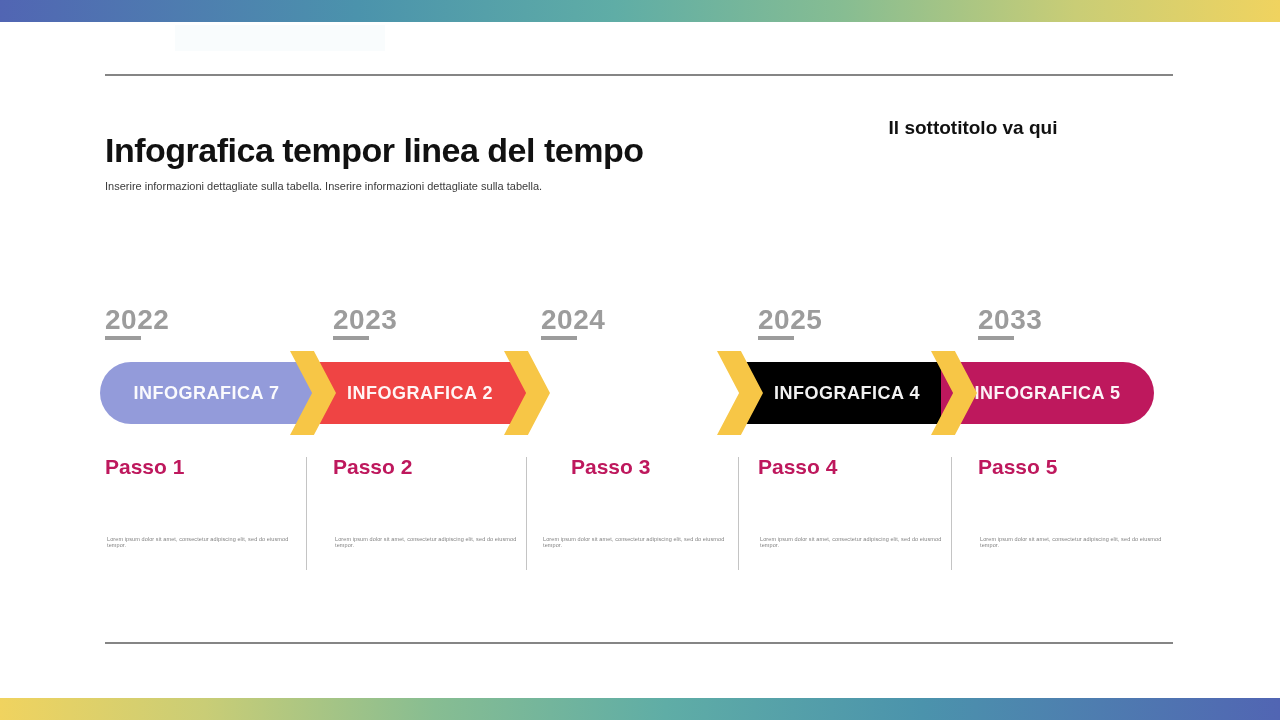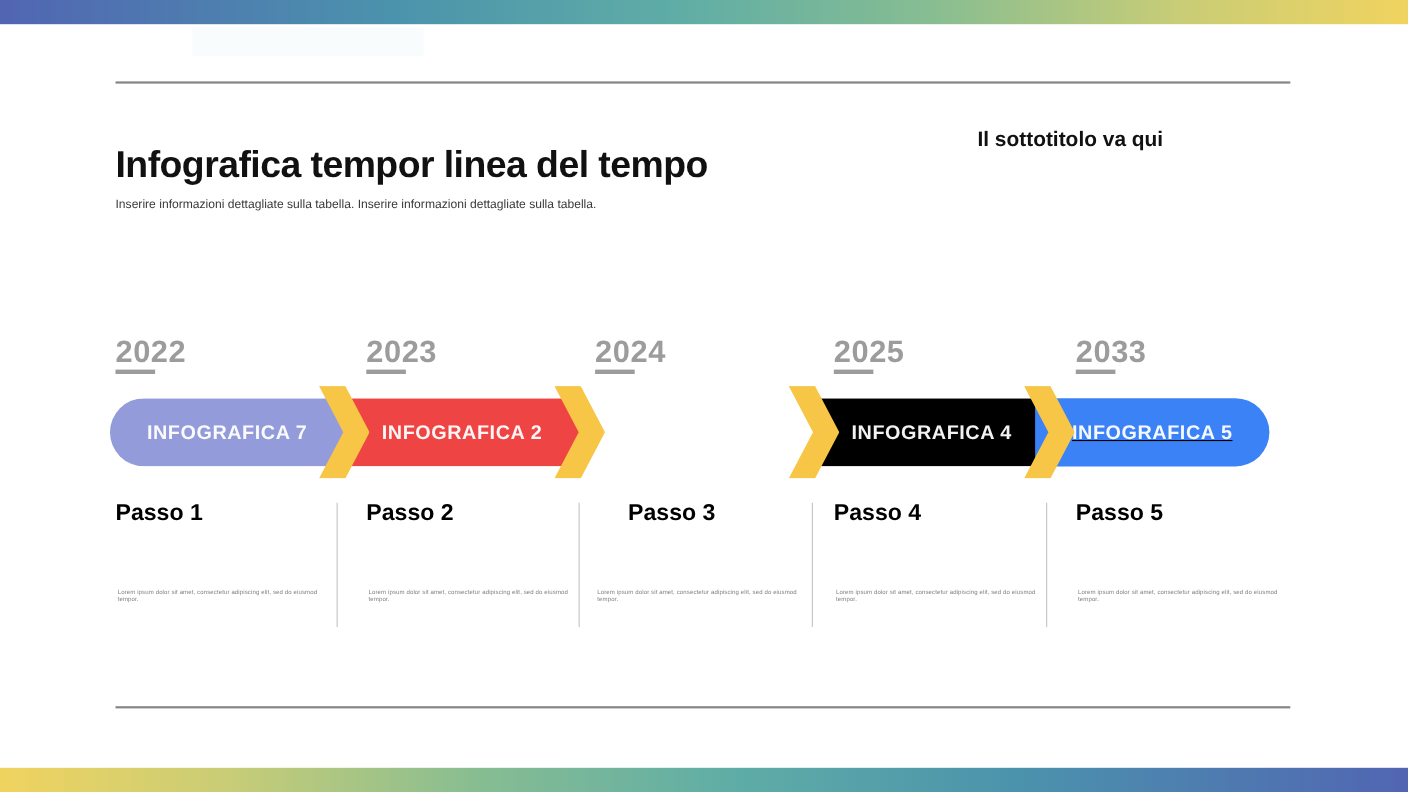--- a/index.html
+++ b/index.html
@@ -51,21 +51,21 @@
   .seg-label{
     font-size:18px;font-weight:700;color:rgba(255,255,255,0.95);letter-spacing:0.5px;
     white-space:nowrap;
   }
   .chevron{
     position:absolute;top:-11px;width:46px;height:84px;z-index:5;
     clip-path:polygon(0 0,52% 0,100% 50%,52% 100%,0 100%,48% 50%);
   }
   .step-title{
     position:absolute;top:455px;
-    font-size:21px;font-weight:700;color:#000000;
+    font-size:21px;font-weight:700;color:#be185d;
   }
   .step-text{
     position:absolute;top:536px;width:185px;
     font-size:5.5px;color:#828282;letter-spacing:0.1px;
   }
   .divider{
     position:absolute;top:457px;width:1px;height:113px;background:#c4c4c4;
   }
 </style>
 </head>
@@ -93,21 +93,21 @@
 <div class="band">
   <div class="seg seg-tip" style="left: 0px; width: 234px; border-radius: 31px 0px 0px 31px; background: rgb(147, 155, 218);">
     <span class="seg-label">INFOGRAFICA 7</span>
   </div>
   <div class="seg seg-tip" style="left: 213px; width: 235px; background: #ef4444;">
     <span class="seg-label">INFOGRAFICA 2</span>
   </div>
   <div class="seg seg-tip" style="left: 640px; width: 235px; background: #000000;">
     <span class="seg-label">INFOGRAFICA 4</span>
   </div>
-  <div class="seg" style="left: 841px; width: 213px; border-radius: 0px 31px 31px 0px; background: #3b82f6; text-decoration: underline;">
+  <div class="seg" style="left: 841px; width: 213px; border-radius: 0px 31px 31px 0px; background: #be185d;">
     <span class="seg-label">INFOGRAFICA 5</span>
   </div>
   <div class="chevron" style="left: 190px; background: rgb(247, 198, 70);"></div>
   <div class="chevron" style="left: 404px; background: rgb(247, 198, 70);"></div>
   <div class="chevron" style="left: 617px; background: rgb(247, 198, 70);"></div>
   <div class="chevron" style="left: 831px; background: rgb(247, 198, 70);"></div>
 </div>
 
 <div class="step-title" style="left:105px">Passo 1</div>
 <div class="step-title" style="left:333px">Passo 2</div>

